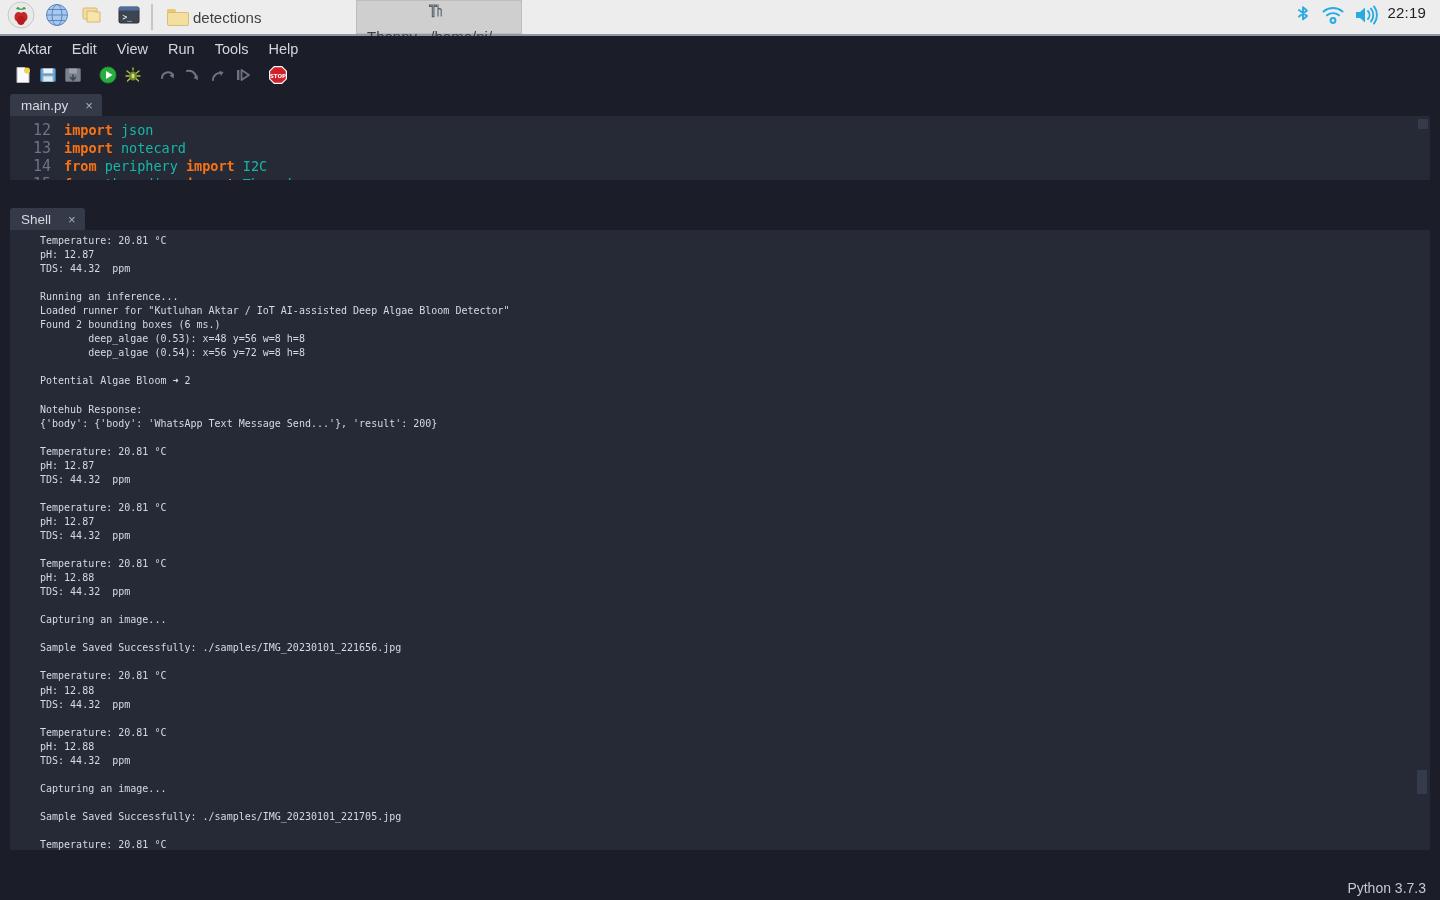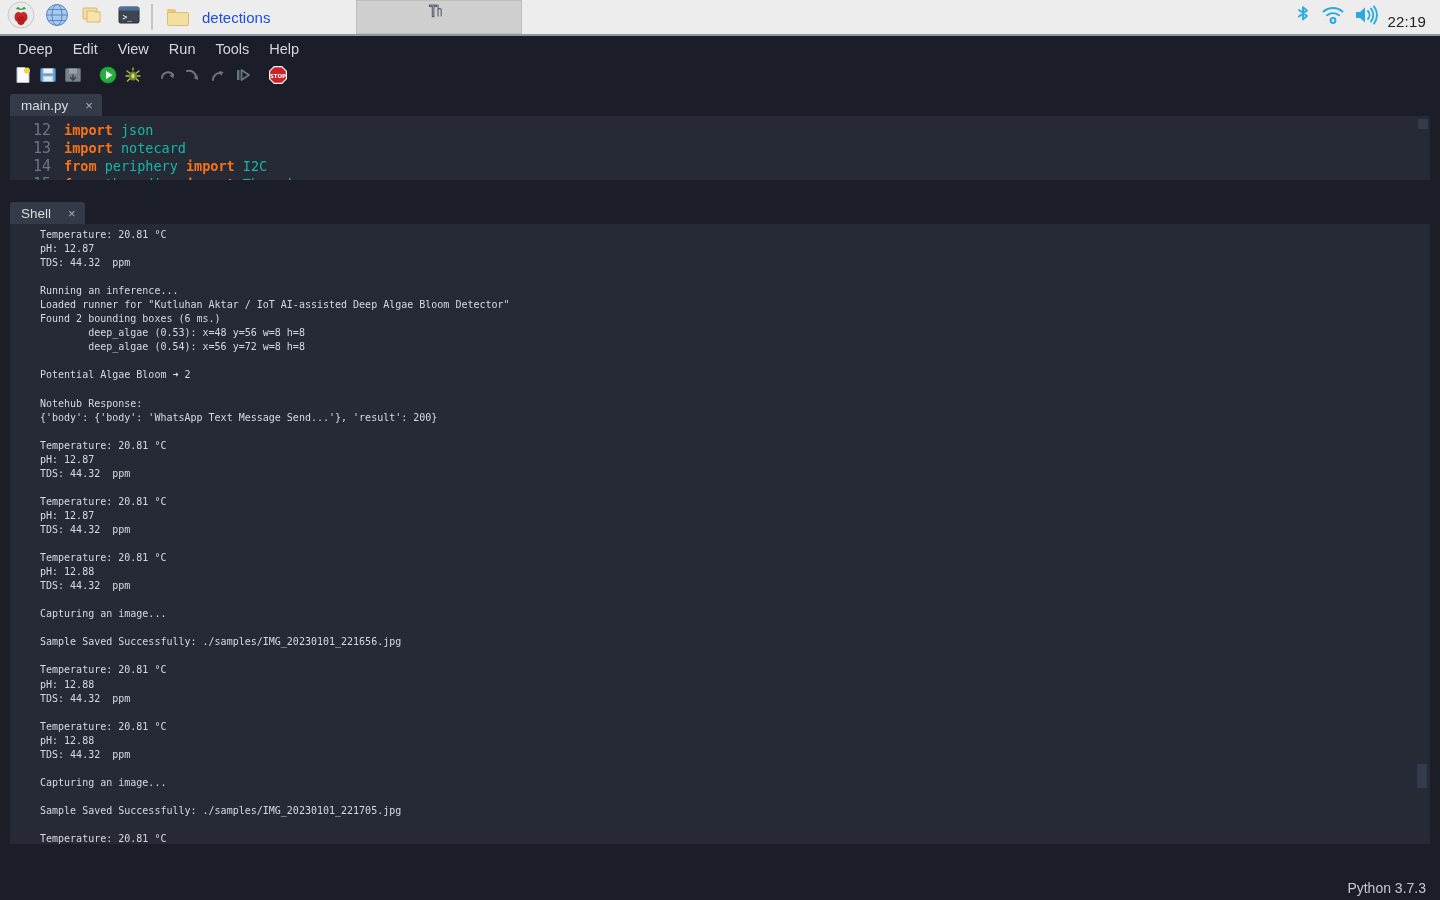--- a/index.html
+++ b/index.html
@@ -20,28 +20,28 @@
   }
   .tb-launchers { display: flex; align-items: center; height: 36px; padding-left: 4px; gap: 2px;}
   .tb-launch {
     width: 34px; height: 34px; display: flex; align-items: center; justify-content: center;
     cursor: default;
   }
   .tb-sep {
     width: 2px; height: 26px; background: #c6c6c6; margin: 0 3px;
   }
   .tb-window {
-    height: 34px; display: flex; align-items: center; gap: 13px;
-    padding: 0 14px 0 10px; font-size: 15px; color: #1d4ed8;
+    height: 34px; display: flex; align-items: center; gap: 4px;
+    padding: 0 14px 0 10px; font-size: 15px; color: #404040;
     border: 1px solid transparent;
   }
   .tb-window.inactive { background: #ededed; min-width: 200px;}
   .tb-window.active { background: #cfcfcf; border-color: #bdbdbd; flex-direction: column; }
   .tb-spacer { flex: 1; }
-  .tb-tray { display: flex; align-items: flex-end; gap: 8px; padding-right: 14px; }
+  .tb-tray { display: flex; align-items: flex-start; gap: 8px; padding-right: 14px; }
   .tb-clock { font-size: 15px; color: #222; letter-spacing: .2px; }
 
   
   .folder-ico { position: relative; width: 22px; height: 17px; }
   .folder-ico .tab {
     position: absolute; left: 0; top: 0; width: 9px; height: 4px;
     background: #e8c874; border-radius: 1px 2px 0 0;
   }
   .folder-ico .body {
     position: absolute; left: 0; top: 3px; width: 22px; height: 14px;
@@ -120,21 +120,21 @@
     position: absolute; right: 0; top: 0; width: 14px; height: 64px;
     background: #262a36;
   }
   #editor-thumb {
     position: absolute; right: 2px; top: 3px; width: 10px; height: 10px;
     background: #353b4b; border-radius: 1px;
   }
 
   
   #shell-notebook {
-    margin-top: 22px; padding-left: 10px; height: 22px; display: flex; align-items: flex-end;
+    margin-top: 28px; padding-left: 10px; height: 22px; display: flex; align-items: flex-end;
   }
   #shell-pane {
     margin: 0 10px; height: 620px; background: #262a36;
     position: relative; overflow: hidden;
   }
   #shell-text {
     font-family: "DejaVu Sans Mono", monospace;
     font-size: 10px; line-height: 14.05px;
     color: #d5d9e1; white-space: pre;
     padding: 4px 0 0 30px;
@@ -252,21 +252,21 @@
       </svg>
     </span>
     <span class="tb-clock">22:19</span>
   </div>
 </div>
 
 <div id="thonny-window">
 
 
   <div id="menubar">
-    <span class="menu-item">Deep</span>
+    <span class="menu-item">Aktar</span>
     <span class="menu-item">Edit</span>
     <span class="menu-item">View</span>
     <span class="menu-item">Run</span>
     <span class="menu-item">Tools</span>
     <span class="menu-item">Help</span>
   </div>
 
   <div id="toolbar">
 
     <span class="tool">

